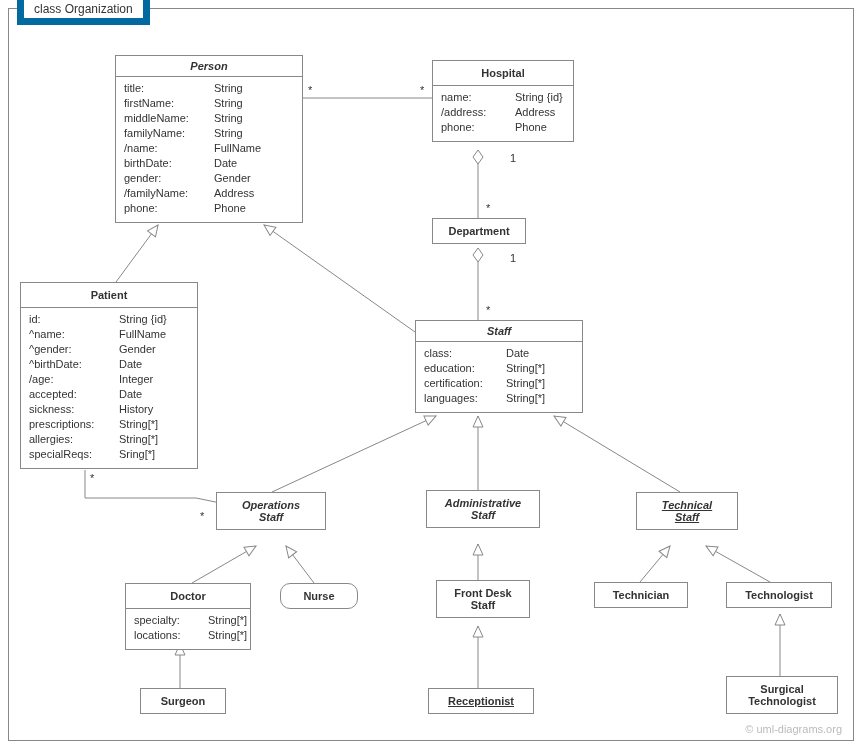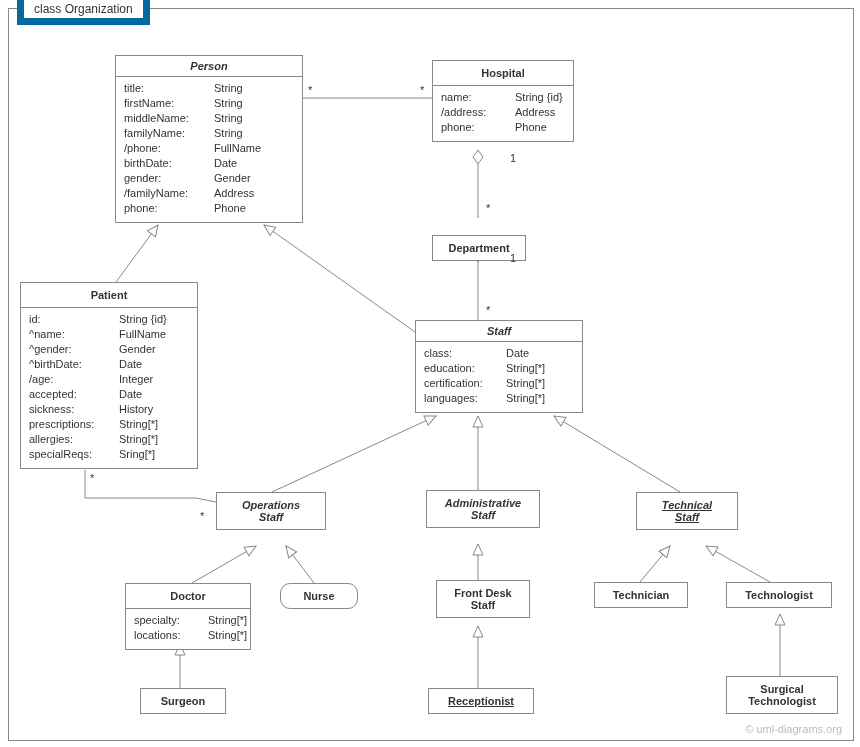--- a/index.html
+++ b/index.html
@@ -158,21 +158,21 @@
         </div>
       <div class="attr-row">
           <span class="attr-name md">middleName:</span>
           <span class="attr-type">String</span>
         </div>
       <div class="attr-row">
           <span class="attr-name md">familyName:</span>
           <span class="attr-type">String</span>
         </div>
       <div class="attr-row">
-          <span class="attr-name md">/phone:</span>
+          <span class="attr-name md">/name:</span>
           <span class="attr-type">FullName</span>
         </div>
       <div class="attr-row">
           <span class="attr-name md">birthDate:</span>
           <span class="attr-type">Date</span>
         </div>
       <div class="attr-row">
           <span class="attr-name md">gender:</span>
           <span class="attr-type">Gender</span>
         </div>
@@ -198,21 +198,21 @@
           <span class="attr-name sm">/address:</span>
           <span class="attr-type">Address</span>
         </div>
       <div class="attr-row">
           <span class="attr-name sm">phone:</span>
           <span class="attr-type">Phone</span>
         </div>
     </div>
   </div>
 
-  <div class="class-box" style="left:432px; top:218px; width:92px;margin-top:17px;">
+  <div class="class-box" style="left:432px; top:218px; width:92px;">
     <div class="class-title plain noborder">Department</div>
   </div>
 
   <div class="class-box" style="left:20px; top:282px; width:176px;">
     <div class="class-title plain">Patient</div>
     <div class="attrs">
       <div class="attr-row">
           <span class="attr-name md">id:</span>
           <span class="attr-type">String {id}</span>
         </div>

